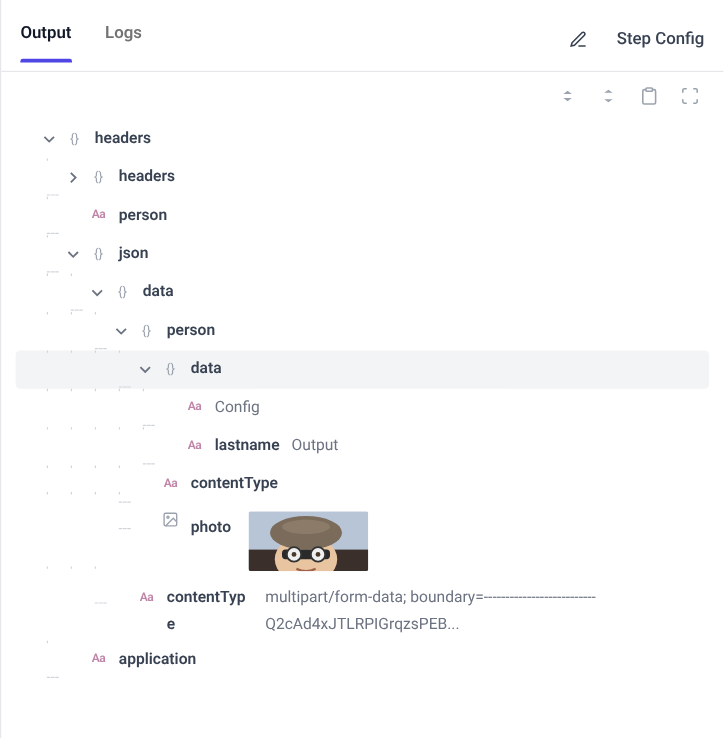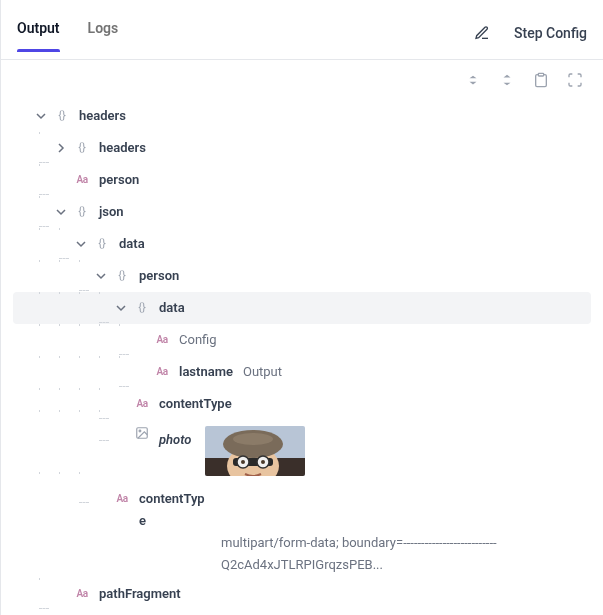--- a/index.html
+++ b/index.html
@@ -152,29 +152,28 @@
       width: 100px;
       height: 50px;
       border-radius: 2px;
       overflow: hidden;
       margin-left: 4px;
     }
     .row.photo-row {
       align-items: flex-start;
       padding-top: 6px;
       padding-bottom: 8px;
-      font-style: italic;
     }
     .row.multiline {
       align-items: flex-start;
       line-height: 22px;
       padding-top: 4px;
     }
     .multiline .key { width: 72px; word-break: break-word; }
-    .multiline .val { flex: 1; word-break: break-word; margin-top: 44px; }
+    .multiline .val { flex: 1; word-break: break-word; }
   </style>
 </head>
 <body>
 
 <div class="header">
   <div class="tabs">
     <div class="tab active">Output</div>
     <div class="tab">Logs</div>
   </div>
   <div class="config-btn">
@@ -455,16 +454,16 @@
   </div>
 
   <div class="row">
     <span class="indent"></span>
       <span class="indent">
         <span class="guide"></span>
         <span class="elbow"></span>
       </span>
     <span class="toggle empty"></span>
     <span class="type-icon aa">Aa</span>
-    <span class="key">pathFragment</span>
+    <span class="key">application</span>
   </div>
 
 </div>
 
 </body></html>

